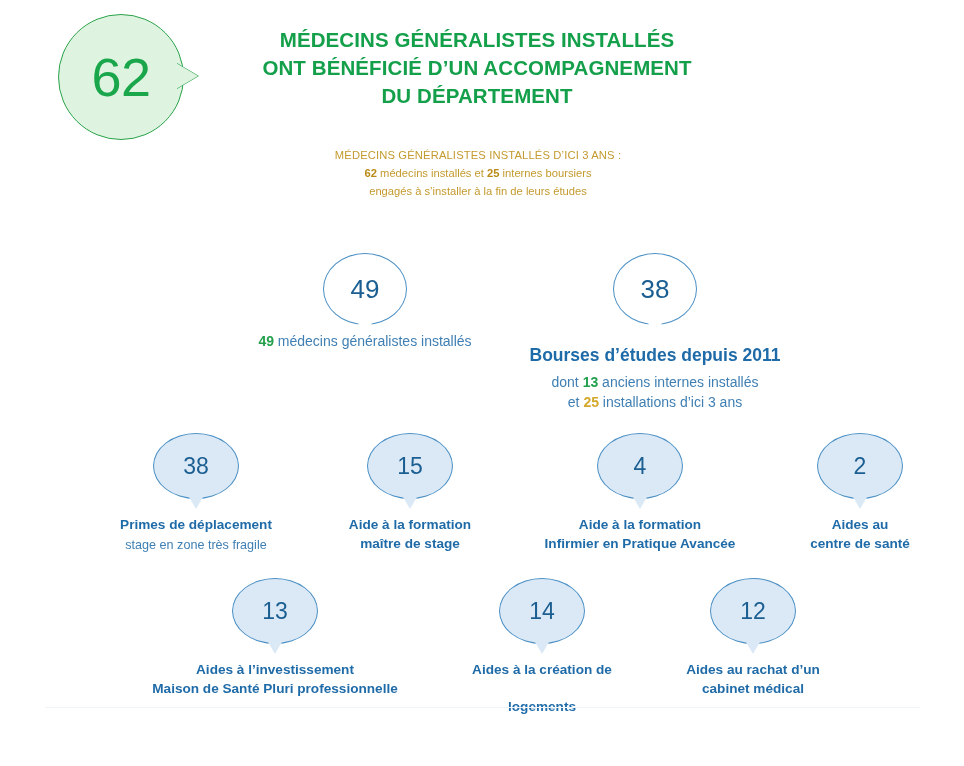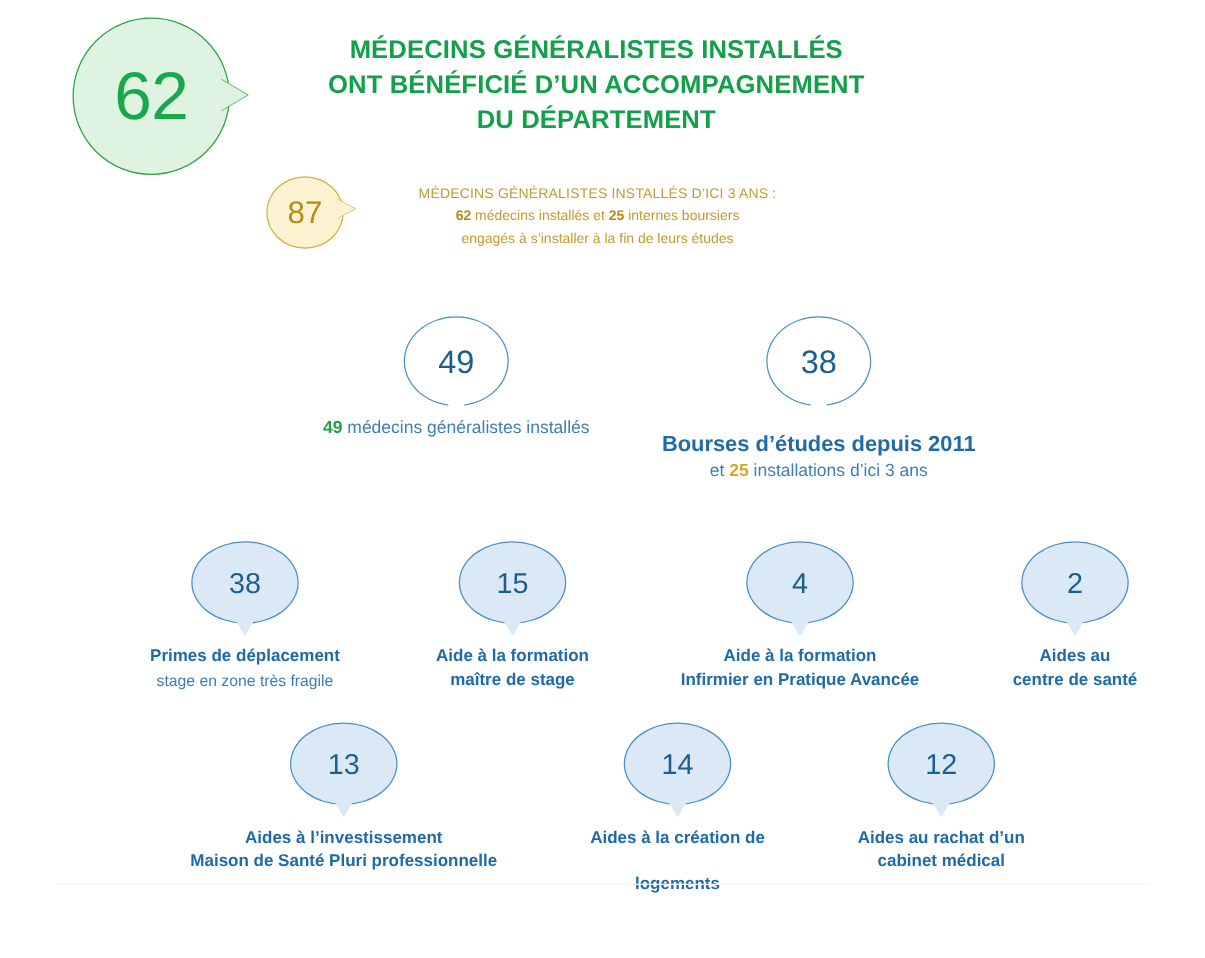--- a/index.html
+++ b/index.html
@@ -209,26 +209,20 @@
     </div>
     <div class="green-tail"></div>
   </div>
 
   <div class="headline">
     <div>MÉDECINS GÉNÉRALISTES INSTALLÉS</div>
     <div>ONT BÉNÉFICIÉ D’UN ACCOMPAGNEMENT</div>
     <div>DU DÉPARTEMENT</div>
   </div>
 
-  <div class="gold-bubble-wrap">
-    <div class="gold-bubble">
-      <span class="gold-bubble-num">87</span>
-    </div>
-    <div class="gold-tail"></div>
-  </div>
 
   <div class="gold-text">
     <div class="cap">MÉDECINS GÉNÉRALISTES INSTALLÉS D’ICI 3 ANS :</div>
     <div><b>62</b><span> médecins installés et </span><b>25</b><span> internes boursiers</span></div>
     <div>engagés à s’installer à la fin de leurs études</div>
   </div>
 
   <div class="bubble-node tier2" style="left:220px; top:253px; width:290px;">
     <div class="bub bub-t2 white">
       <span>49</span>
@@ -238,20 +232,21 @@
     <div class="node-sub"><span class="g">49</span><span> médecins généralistes installés</span></div>
   </div>
 
   <div class="bubble-node tier2" style="left:505px; top:253px; width:300px;">
     <div class="bub bub-t2 white">
       <span>38</span>
       <span class="tail-o"></span>
       <span class="tail"></span>
     </div>
     <div class="node-title">Bourses d’études depuis 2011</div>
+    <div class="node-sub"><span>dont </span><span class="g">13</span><span> anciens internes installés</span></div>
     <div class="node-sub" style="margin-top:1px;"><span>et </span><span class="y">25</span><span> installations d’ici 3 ans</span></div>
   </div>
 
   <div class="bubble-node tier3" style="left:78px; top:433px; width:236px;">
     <div class="bub bub-t3 filled">
       <span>38</span>
       <span class="tail-o"></span>
       <span class="tail"></span>
     </div>
     <div class="node-title">Primes de déplacement</div>

